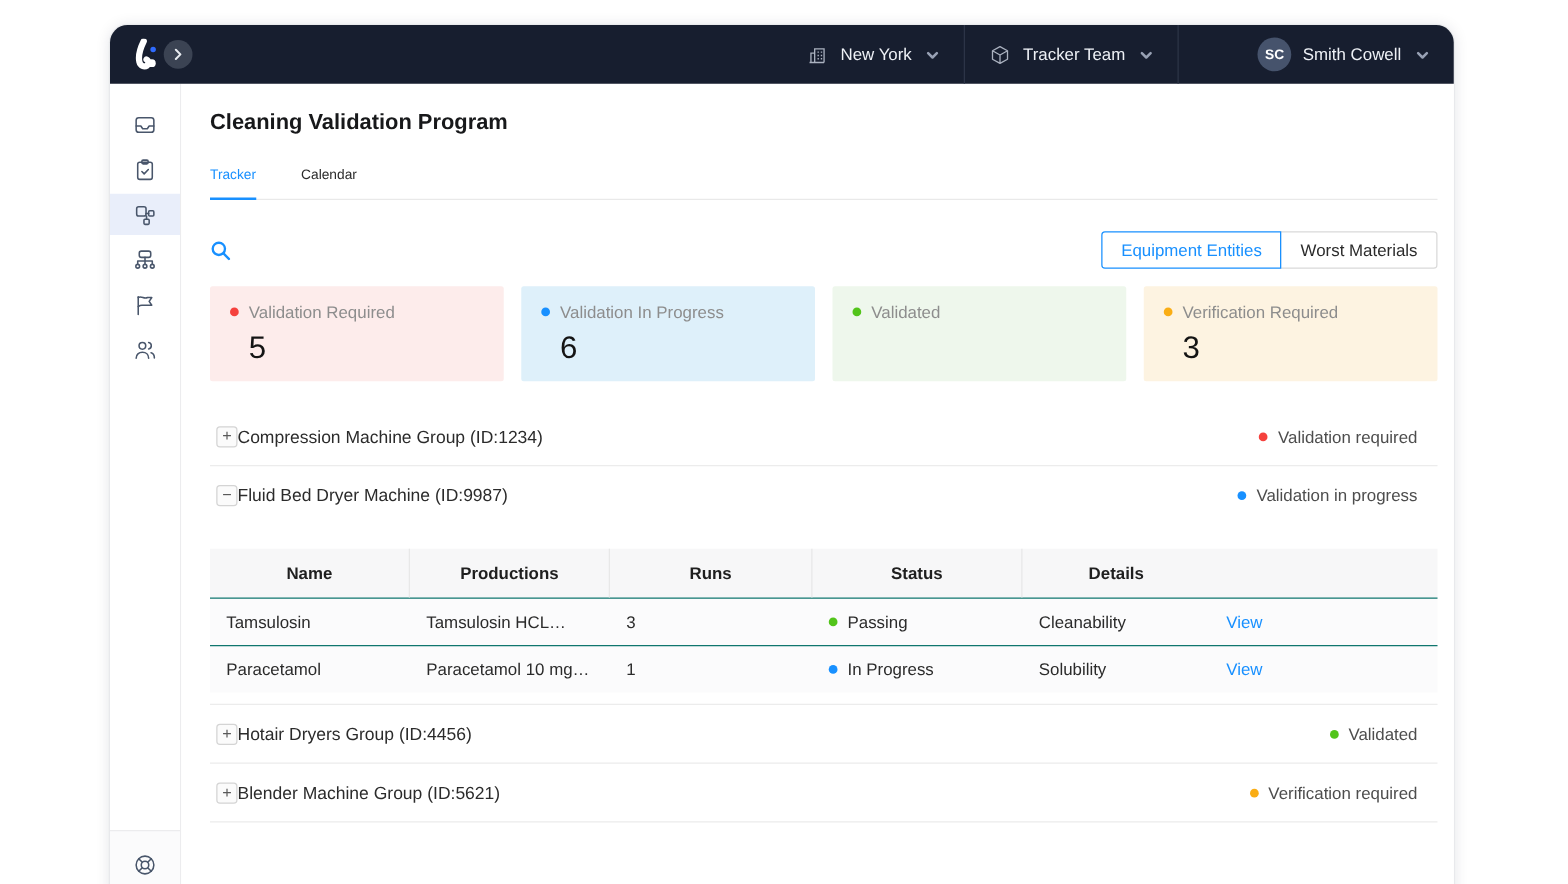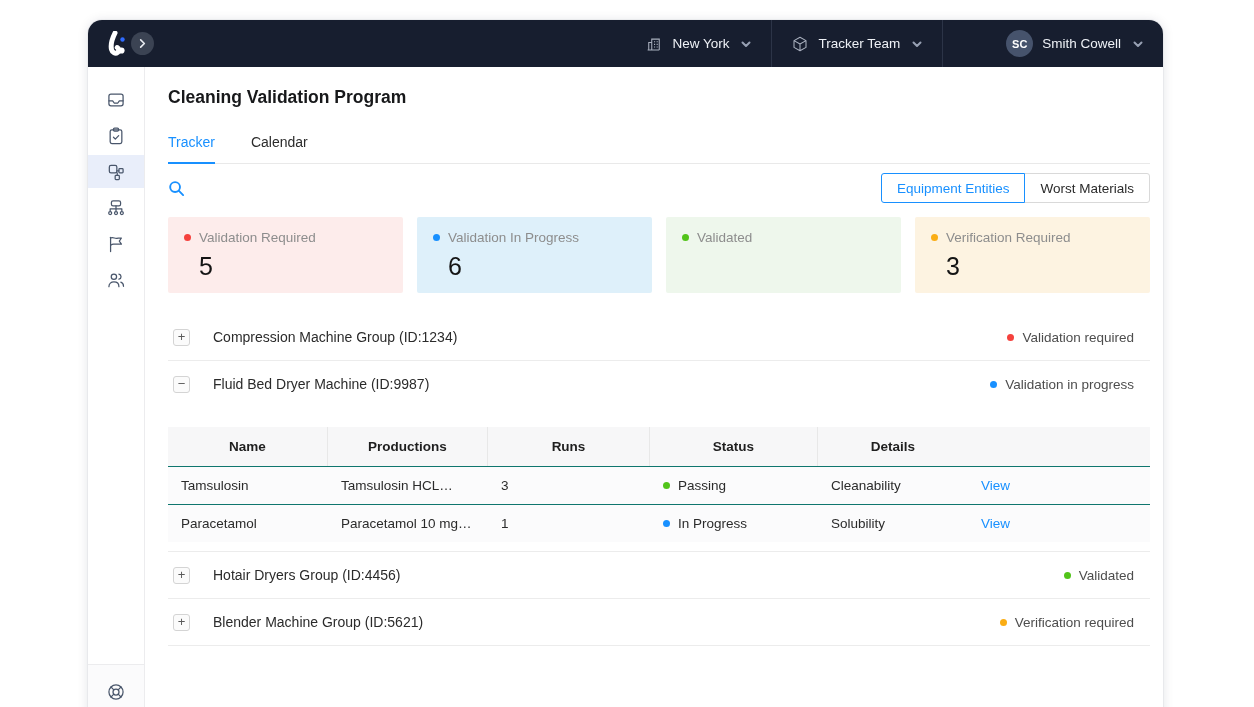--- a/index.html
+++ b/index.html
@@ -35,26 +35,26 @@
   .side-item.active { background:#e9eefa; }
   .side-icon { width:20px; height:20px; stroke:#49566b; fill:none; stroke-width:1.5;
     stroke-linecap:round; stroke-linejoin:round; }
   .sidebar-bottom { margin-top:auto; height:55px; border-top:1px solid #ececee;
     background:#fbfbfc; display:flex; align-items:center; justify-content:center; cursor:pointer; }
 
   .content { flex:1; min-width:0; padding:20px 13px 0 23px; background:#fff; }
   .page-title { font-size:17.5px; font-weight:700; color:#17181a; }
 
   .tabs { display:flex; gap:36px; margin-top:26px; border-bottom:1px solid #e9e9e9; }
-  .tab { font-size:14px; color:#2b2b2b; padding-bottom:13px; position:relative; cursor:pointer; }
+  .tab { font-size:11px; color:#2b2b2b; padding-bottom:13px; position:relative; cursor:pointer; }
   .tab.active { color:#1890ff; }
   .tab.active::after { content:""; position:absolute; left:0; right:0; bottom:-1px;
     height:2.5px; background:#1890ff; }
 
-  .toolbar { display:flex; align-items:center; margin-top:9px; height:30px; }
+  .toolbar { display:flex; align-items:center; margin-top:25px; height:30px; }
   .search-btn { background:none; border:none; cursor:pointer; padding:0; display:flex; }
   .seg-group { margin-left:auto; display:flex; }
   .seg-btn { height:30px; padding:0 15px; background:#fff; border:1px solid #d9d9d9;
     font-size:13.5px; color:#2b2b2b; display:flex; align-items:center; cursor:pointer;
     font-family:inherit; }
   .seg-btn:first-child { border-radius:3px 0 0 3px; }
   .seg-btn:last-child { border-radius:0 3px 3px 0; margin-left:-1px; }
   .seg-btn.active { border-color:#1890ff; color:#1890ff; position:relative; z-index:1; }
 
   .cards { display:flex; gap:14px; margin-top:14px; }
@@ -62,21 +62,21 @@
   .card-top { display:flex; align-items:center; gap:8px; font-size:13.5px; color:#8d8d8d; }
   .dot { width:7px; height:7px; border-radius:50%; flex:0 0 auto; }
   .card-value { font-size:25px; color:#141414; margin:7px 0 0 15px; }
 
   .groups { margin-top:21px; }
   .group-section { border-bottom:1px solid #ececec; }
   .group-row { height:46px; display:flex; align-items:center; cursor:pointer; }
   .toggle { width:17px; height:17px; margin-left:5px; border:1px solid #d4d4d4;
     border-radius:3px; background:#fbfbfb; color:#595959; font-size:13px; line-height:14px;
     text-align:center; cursor:pointer; padding:0; font-family:inherit; }
-  .group-label { font-size:14px; color:#2b2b2b; margin-left:23px; }
+  .group-label { font-size:14px; color:#2b2b2b; }
   .group-status { margin-left:auto; margin-right:16px; display:flex; align-items:center;
     gap:8px; font-size:13.5px; color:#4d4d4d; }
 
   .detail-table { margin:20px 0 9px 0; }
   .tgrid { display:grid; grid-template-columns:160px 160px 162px 168px 150px 1fr; }
   .thead { background:#f7f7f8; }
   .th { padding:12px 13px; font-size:13.5px; font-weight:700; color:#1f1f1f;
     border-right:1px solid #e8e8e8;text-align:center; }
   .th:last-child { border-right:none; }
   .trow { background:#fbfbfc; border-top:1px solid #0f766e; }

